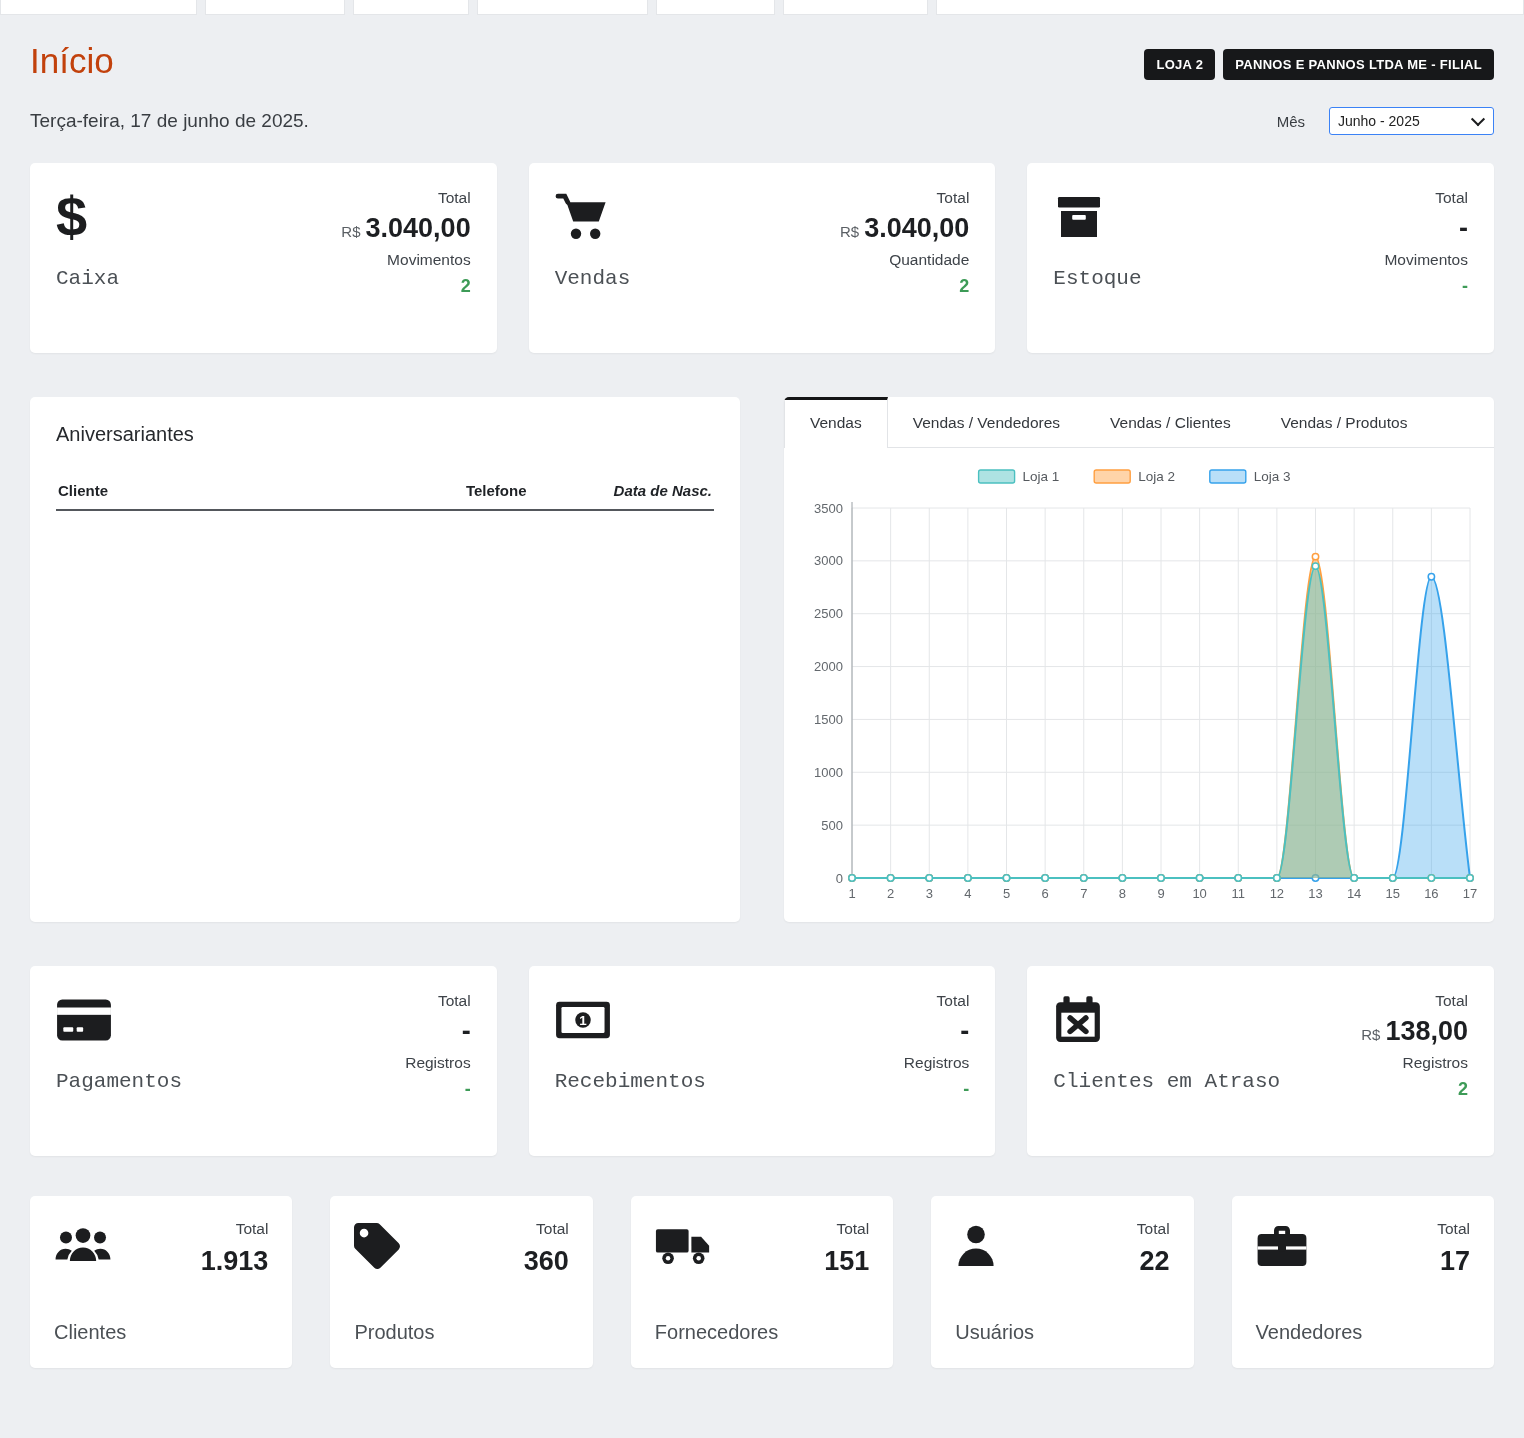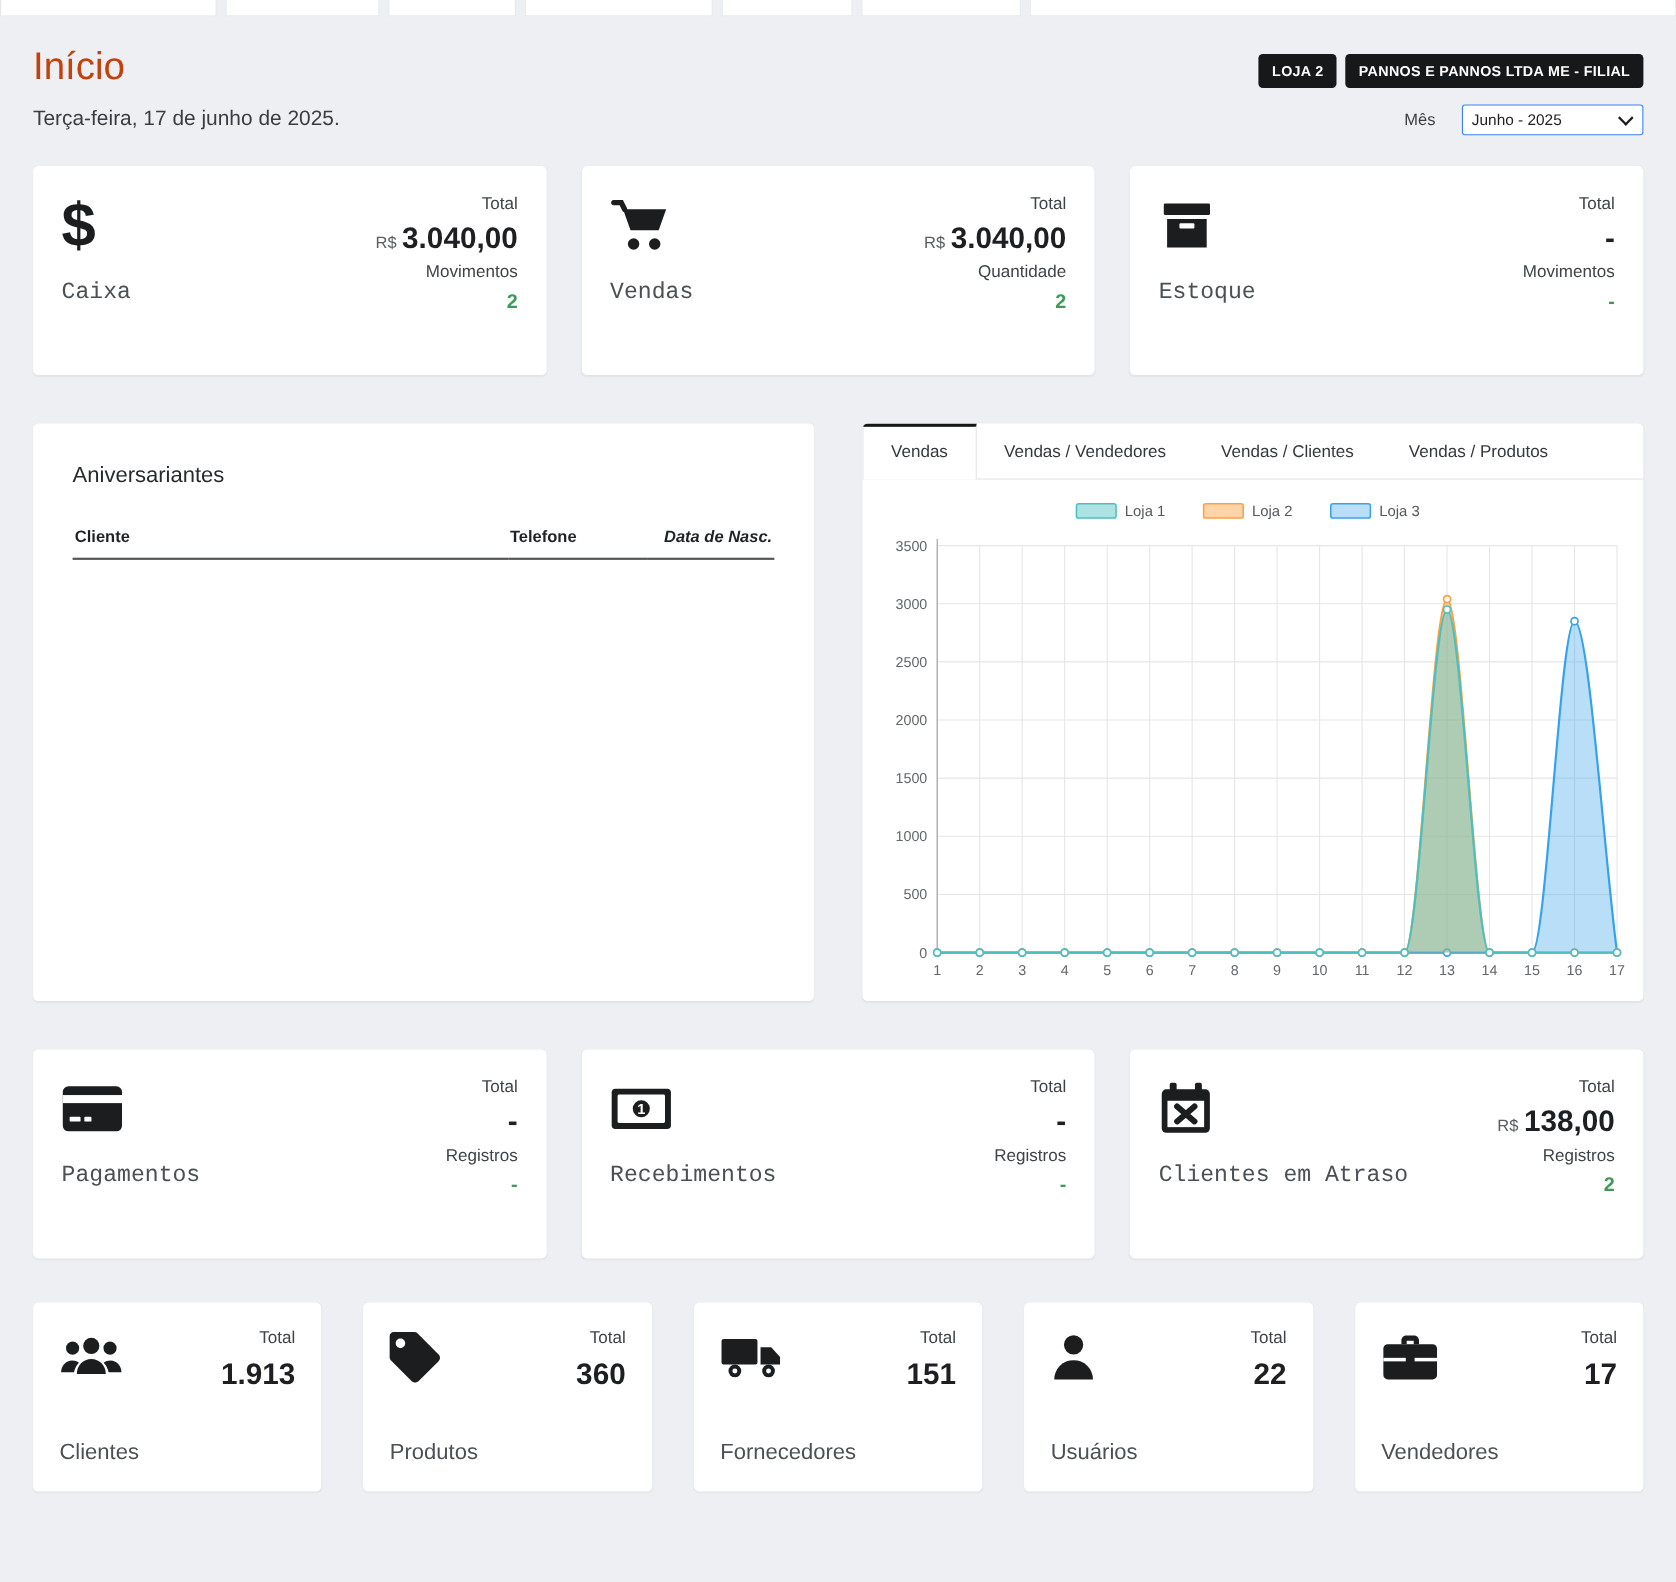--- a/index.html
+++ b/index.html
@@ -15,21 +15,21 @@
   .top-nav-item { background:#fff; border:1px solid #e4e6e9; border-top:none; }
 
   .container { padding:26px 30px 50px; }
 
   .header-row { display:flex; justify-content:space-between; align-items:flex-start; }
   .page-title { font-size:35px; font-weight:500; color:#c2410c; }
   .badges { display:flex; gap:8px; margin-top:8px; }
   .badge { background:#17181a; color:#fff; font-size:13px; font-weight:700;
            padding:8px 12px; border-radius:4px; letter-spacing:.3px; white-space:nowrap; }
 
-  .date-row { display:flex; justify-content:space-between; align-items:center; margin-top:14px; }
+  .date-row { display:flex; justify-content:space-between; align-items:center; margin-top:26px; }
   .date-text { font-size:19px; color:#393d42; }
   .month-box { display:flex; align-items:center; gap:24px; font-size:15px; color:#393d42; }
   .select-wrap { position:relative; }
   .select-wrap select {
     appearance:none; -webkit-appearance:none;
     font-family:inherit; font-size:14px; color:#222;
     padding:5px 28px 5px 8px; min-width:165px;
     border:1px solid #3b82f6; border-radius:3px; background:#fff;
   }
   .select-wrap::after { content:""; position:absolute; right:11px; top:50%;
@@ -45,21 +45,21 @@
   .dollar-glyph { font-size:56px; font-weight:700; line-height:1; color:#1c1d1f; }
   .stat-title { font-size:21px; color:#4b5055; margin-top:22px;font-family:Liberation Mono, monospace; }
   .stat-right { text-align:right; display:flex; flex-direction:column; gap:7px; }
   .lbl { font-size:15.5px; color:#3e4349; }
   .big-value { font-size:27px; font-weight:700; color:#1d1f22; line-height:1.1; }
   .big-value .cur { font-size:15px; font-weight:400; color:#5a5f64; margin-right:5px; }
   .metric-value { font-size:18px; font-weight:700; color:#3d9b57; }
 
   .middle-row { display:grid; grid-template-columns:1fr 1fr; gap:44px; margin-top:44px; align-items:stretch; }
   .panel { background:#fff; border-radius:5px; box-shadow:0 1px 2px rgba(0,0,0,.05); }
-  .birthday-panel { padding:36px; }
+  .birthday-panel { padding:26px; }
   .birthday-title { font-size:20px; font-weight:500; color:#26292d; }
   .birthday-table { width:100%; border-collapse:collapse; margin-top:26px; }
   .birthday-table th { text-align:left; font-size:15px; font-weight:700; color:#1f2226;
     padding:10px 2px; border-bottom:2px solid #53575c; }
   .birthday-table th.col-phone { width:20%; }
   .birthday-table th.col-date { width:18%; text-align:right;font-style:italic; }
 
   .chart-panel { display:flex; flex-direction:column; overflow:hidden; }
   .chart-tabs { display:flex; border-bottom:1px solid #e2e4e7; }
   .chart-tab { padding:17px 25px 15px; font-size:15.5px; color:#34383d; cursor:pointer; white-space:nowrap; }

